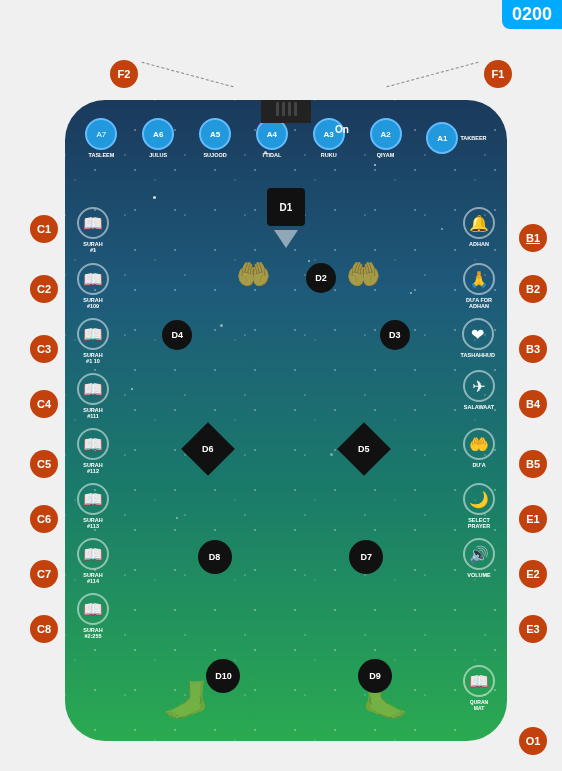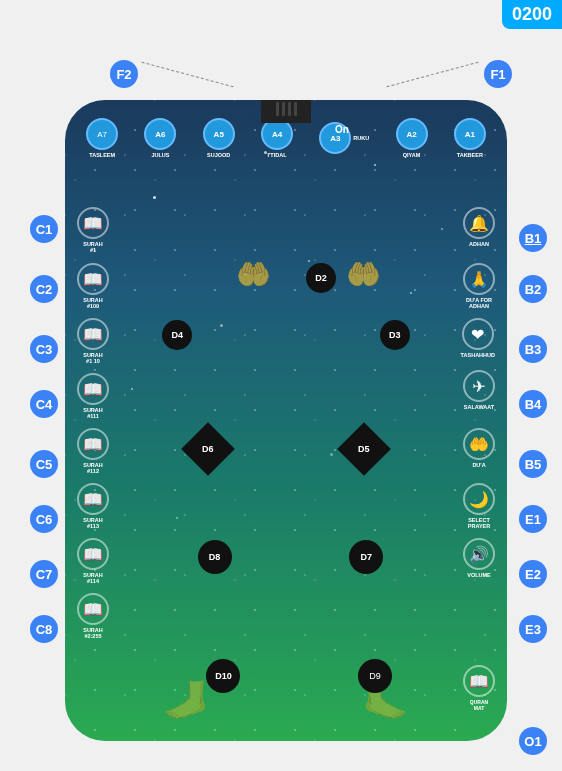--- a/index.html
+++ b/index.html
@@ -49,27 +49,27 @@
       background-size: 40px 40px, 60px 60px, 80px 80px;
       background-position: 10px 10px, 30px 25px, 50px 40px;
       opacity: 0.3;
     }
 
     
     .circle-btn {
       position: absolute;
       width: 28px;
       height: 28px;
-      background: #3b82f6;
+      background: #c2410c;
       border-radius: 50%;
       display: flex;
       align-items: center;
       justify-content: center;
       color: white;
-      font-size: 13px;
+      font-size: 11px;
       font-weight: bold;
       z-index: 10;
     }
 
     .on-text {
       position: absolute;
       top: 124px;
       left: 335px;
       color: white;
       font-size: 10px;
@@ -152,36 +152,40 @@
     <div style="display:flex;flex-direction:column;align-items:center;gap:2px;">
       <div style="width:32px;height:32px;background:#2299dd;border-radius:50%;border:2px solid #66bbff;display:flex;align-items:center;justify-content:center;font-size:8px;font-weight:bold;color:white;">A5</div>
       <span style="color:white;font-size:5.5px;font-weight:bold;text-align:center;">SUJOOD</span>
     </div>
 
     <div style="display:flex;flex-direction:column;align-items:center;gap:2px;">
       <div style="width:32px;height:32px;background:#2299dd;border-radius:50%;border:2px solid #66bbff;display:flex;align-items:center;justify-content:center;font-size:8px;font-weight:bold;color:white;">A4</div>
       <span style="color:white;font-size:5.5px;font-weight:bold;text-align:center;">I'TIDAL</span>
     </div>
 
-    <div style="display:flex;flex-direction:row;align-items:center;gap:2px;">
+    <div style="display:flex;flex-direction:column;gap:2px;">
       <div style="width:32px;height:32px;background:#2299dd;border-radius:50%;border:2px solid #66bbff;display:flex;align-items:center;justify-content:center;font-size:8px;font-weight:bold;color:white;">A3</div>
       <span style="color:white;font-size:5.5px;font-weight:bold;text-align:center;">RUKU</span>
     </div>
 
     <div style="display:flex;flex-direction:column;align-items:center;gap:2px;">
       <div style="width:32px;height:32px;background:#2299dd;border-radius:50%;border:2px solid #66bbff;display:flex;align-items:center;justify-content:center;font-size:8px;font-weight:bold;color:white;">A2</div>
       <span style="color:white;font-size:5.5px;font-weight:bold;text-align:center;">QIYAM</span>
     </div>
 
-    <div style="display:flex;flex-direction:column;align-items:center;gap:2px;">
+    <div style="display:flex;flex-direction:row;align-items:center;gap:2px;">
       <div style="width:32px;height:32px;background:#2299dd;border-radius:50%;border:2px solid #66bbff;display:flex;align-items:center;justify-content:center;font-size:8px;font-weight:bold;color:white;">A1</div>
       <span style="color:white;font-size:5.5px;font-weight:bold;text-align:center;">TAKBEER</span>
     </div>
   </div>
 
+  <div style="position:absolute; top:88px; left:50%; transform:translateX(-50%); display:flex; flex-direction:column; align-items:center; gap:4px; z-index:5;">
+    <div style="width:38px;height:38px;background:#111;display:flex;align-items:center;justify-content:center;color:white;font-size:10px;font-weight:bold;border-radius:4px;">D1</div>
+    <div style="width:0;height:0;border-left:12px solid transparent;border-right:12px solid transparent;border-top:18px solid rgba(255,255,255,0.5);"></div>
+  </div>
 
   <div style="position:absolute; top:107px; left:12px; display:flex;flex-direction:column;align-items:center;gap:2px;">
     <div style="width:32px;height:32px;border:2px solid rgba(255,255,255,0.5);border-radius:50%;display:flex;align-items:center;justify-content:center;color:white;">📖</div>
     <span style="color:white;font-size:5.5px;font-weight:bold;text-align:center;">SURAH<br>#1</span>
   </div>
 
   <div style="position:absolute; top:107px; right:12px; display:flex;flex-direction:column;align-items:center;gap:2px;">
     <div style="width:32px;height:32px;border:2px solid rgba(255,255,255,0.5);border-radius:50%;display:flex;align-items:center;justify-content:center;color:white;">🔔</div>
     <span style="color:white;font-size:5.5px;font-weight:bold;text-align:center;">ADHAN</span>
   </div>
@@ -288,21 +292,21 @@
   </div>
 
   <div style="position:absolute; bottom:18px; left:22%; font-size:38px; color:rgba(255,255,255,0.35); transform:scaleX(-1);">🦶</div>
   <div style="position:absolute; bottom:18px; right:22%; font-size:38px; color:rgba(255,255,255,0.35);">🦶</div>
 
   <div style="position:absolute; bottom:48px; left:32%;">
     <div style="width:34px;height:34px;background:#111;border-radius:50%;display:flex;align-items:center;justify-content:center;color:white;font-size:9px;font-weight:bold;">D10</div>
   </div>
 
   <div style="position:absolute; bottom:48px; right:26%;">
-    <div style="width:34px;height:34px;background:#111;border-radius:50%;display:flex;align-items:center;justify-content:center;color:white;font-size:9px;font-weight:normal;">D9</div>
+    <div style="width:34px;height:34px;background:#111;border-radius:50%;display:flex;align-items:center;justify-content:center;color:white;font-size:9px;font-weight:bold;">D9</div>
   </div>
 
   <div style="position:absolute; bottom:30px; right:12px; display:flex;flex-direction:column;align-items:center;gap:2px;">
     <div style="width:32px;height:32px;border:2px solid rgba(255,255,255,0.5);border-radius:50%;display:flex;align-items:center;justify-content:center;color:white;">📖</div>
     <span style="color:white;font-size:5px;font-weight:bold;text-align:center;">QURAN<br>MAT</span>
   </div>
 
 </div>
 
 <div class="on-text">On</div>

